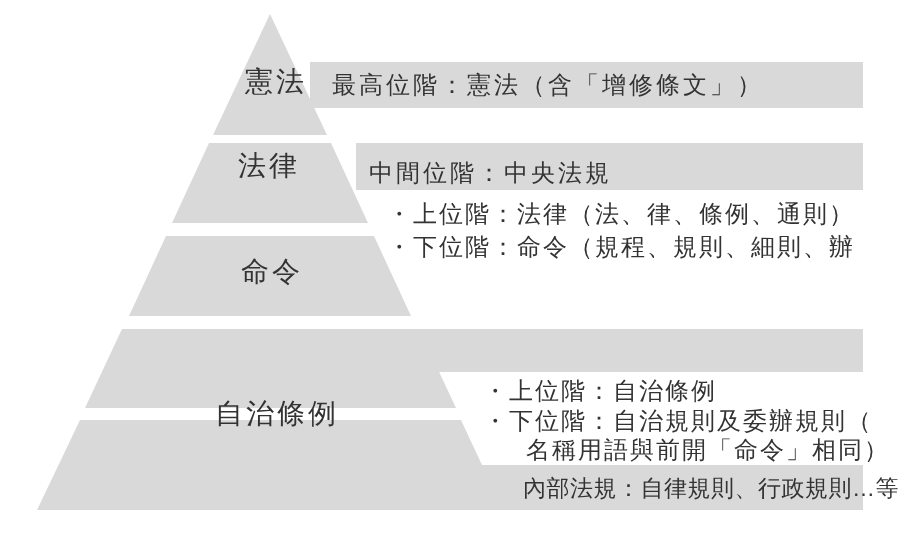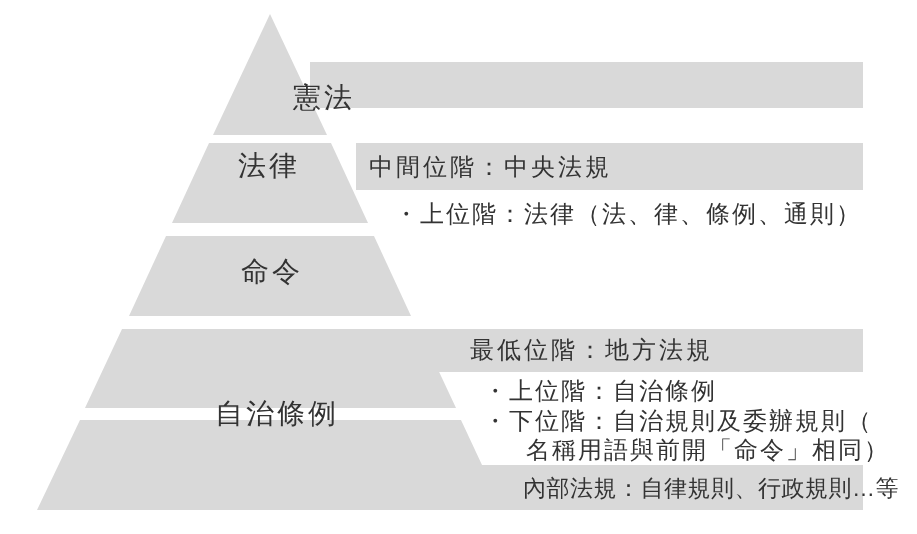--- a/index.html
+++ b/index.html
@@ -17,32 +17,32 @@
   #lvl5{clip-path:polygon(80px 420px,461px 420px,503px 510px,37px 510px);}
   .bar{position:absolute;background:var(--shape,#d9d9d9);}
   #bar1{left:310px;top:62px;width:553px;height:46px;}
   #bar2{left:356px;top:143px;width:507px;height:47px;}
   #bar3{left:392px;top:329px;width:471px;height:43px;}
   #bar4{left:460px;top:465px;width:403px;height:45px;}
   .plabel{
     position:absolute;transform:translateX(-50%);
     font-size:28px;letter-spacing:3px;line-height:1;white-space:nowrap;
   }
-  #plabel1{left:276px;top:84px;margin-left:48px;}
+  #plabel1{left:276px;top:68px;}
   #plabel2{left:269px;top:152px;}
   #plabel3{left:272px;top:258px;font-family:Liberation Serif, serif;}
   #plabel4{left:277px;top:352px;margin-top:48px;}
   #plabel5{left:277px;top:452px;}
   .ctitle{position:absolute;font-size:24px;letter-spacing:3px;line-height:1;white-space:nowrap;}
   #ctitle1{left:332px;top:73px;}
-  #ctitle2{left:369px;top:155px;}
+  #ctitle2{left:369px;top:161px;}
   #ctitle3{left:470px;top:338px;}
   #ctitle4{left:503px;top:477px;font-size:23px;letter-spacing:0.5px;margin-left:20px;}
   .cline{position:absolute;font-size:24px;letter-spacing:2px;line-height:1;white-space:nowrap;}
-  #mline1{left:387px;top:202px;margin-left:7px;}
+  #mline1{left:387px;top:202px;}
   #mline2{left:387px;top:235px;}
   #mline3{left:419px;top:264px;}
   #bline1{left:483px;top:379px;}
   #bline2{left:483px;top:409px;}
   #bline3{left:506px;top:438px;margin-left:20px;}
 </style>
 </head>
 <body>
 
 <div class="canvas" style="--shape: #d9d9d9; --text: #333333; --bg: #ffffff;">
@@ -56,23 +56,24 @@
   <div class="bar" id="bar1"></div>
   <div class="bar" id="bar2"></div>
   <div class="bar" id="bar3"></div>
   <div class="bar" id="bar4"></div>
 
   <span class="plabel" id="plabel1">憲法</span>
   <span class="plabel" id="plabel2">法律</span>
   <span class="plabel" id="plabel3">命令</span>
   <span class="plabel" id="plabel4">自治條例</span>
 
+  <span class="ctitle" id="ctitle1">最高位階：憲法（含「增修條文」）</span>
   <span class="ctitle" id="ctitle2">中間位階：中央法規</span>
-  <span class="ctitle" id="ctitle3">最低位階：地方法規</span>
   <span class="ctitle" id="ctitle4">內部法規：自律規則、行政規則…等</span>
 
   <span class="cline" id="mline1">・上位階：法律（法、律、條例、通則）</span>
+  <span class="cline" id="mline2">・下位階：命令（規程、規則、細則、辦</span>
 
   <span class="cline" id="bline2">・下位階：自治規則及委辦規則（</span>
   <span class="cline" id="bline1">・上位階：自治條例</span>
   <span class="cline" id="bline3">名稱用語與前開「命令」相同）</span>
 
 </div>
 
 </body></html>

